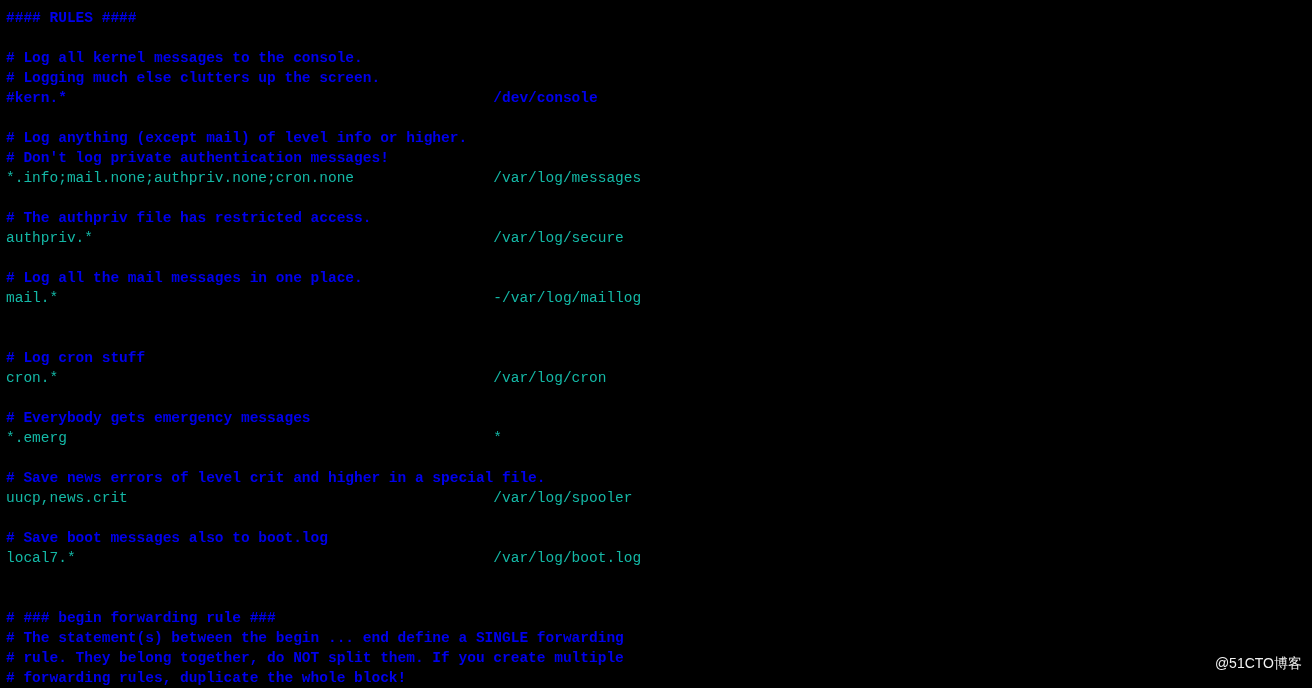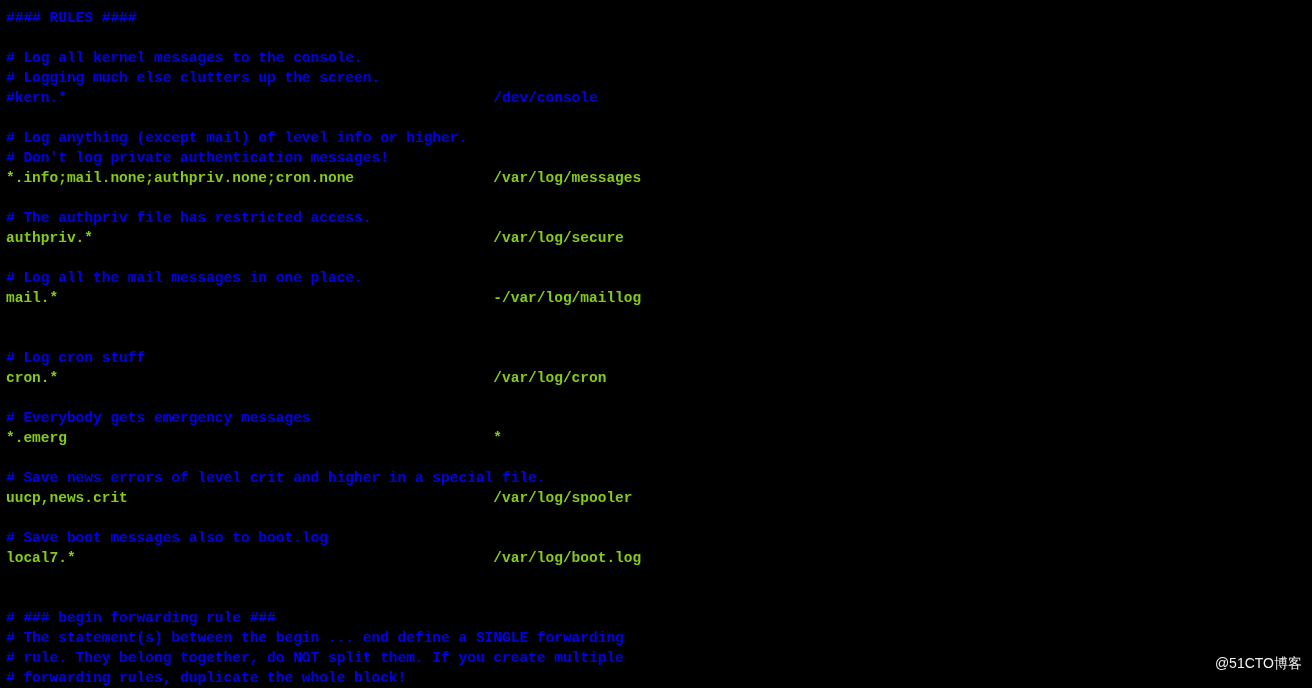--- a/index.html
+++ b/index.html
@@ -31,22 +31,21 @@
   }
   .line {
     height: 20px;
     white-space: pre;
   }
   .comment {
     color: #0000ee;
     font-weight: bold;
   }
   .rule {
-    color: #84cc16;
-    font-weight: bold;
+    color: #14b8a6;
   }
   .watermark {
     position: absolute;
     bottom: 15px;
     right: 10px;
     color: #ffffff;
     font-family: Arial, sans-serif;
     font-size: 14px;
     opacity: 0.95;
   }

